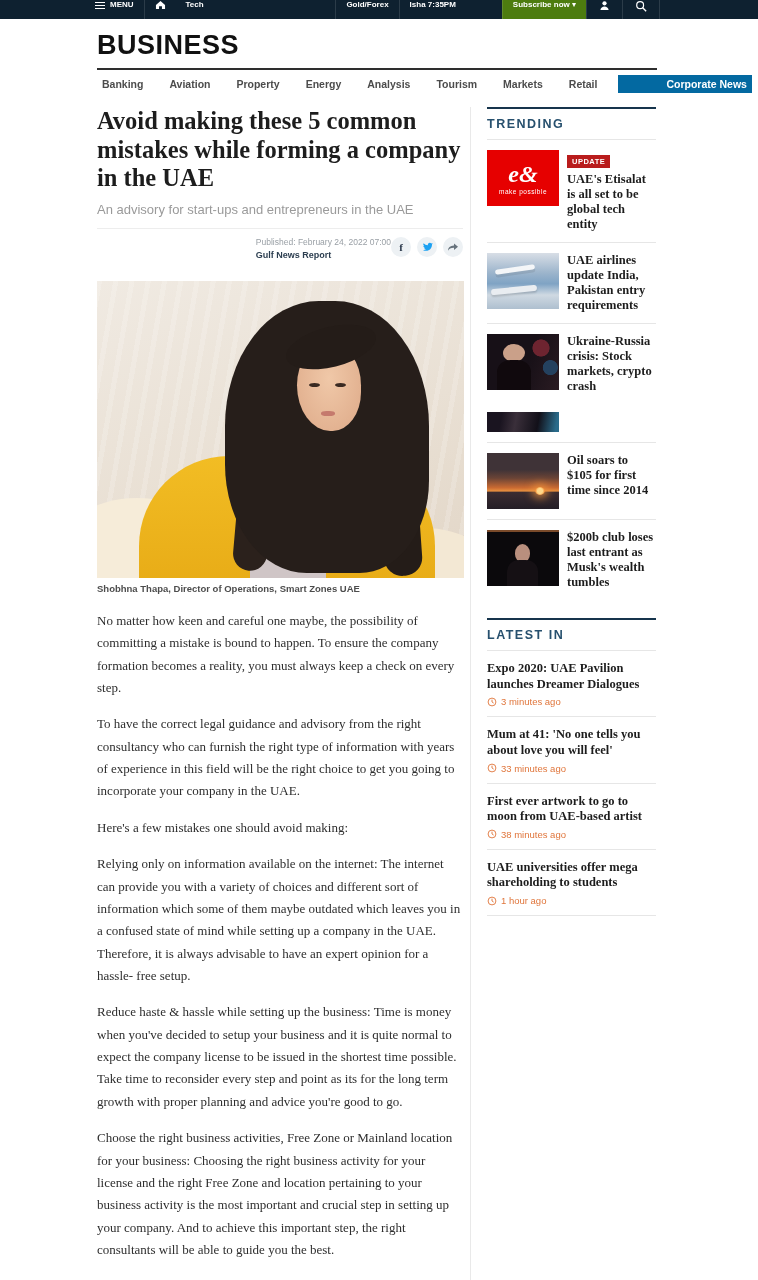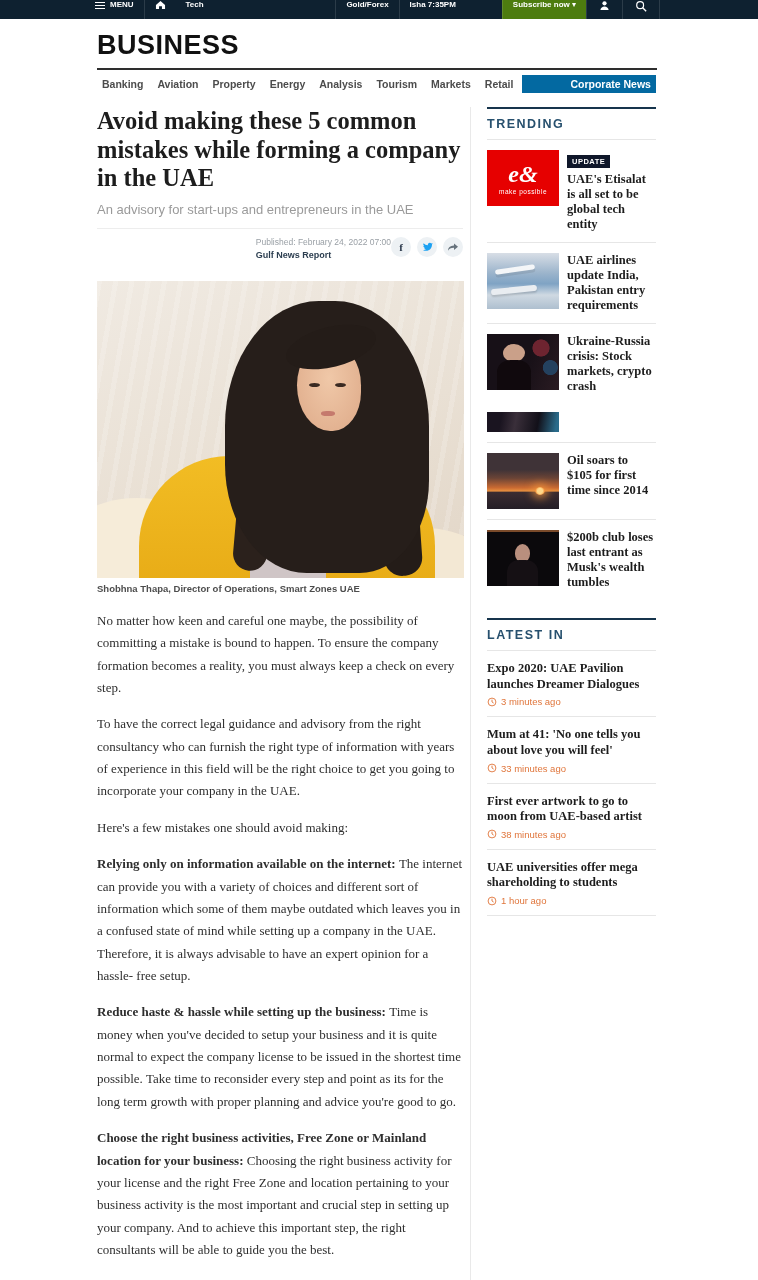--- a/index.html
+++ b/index.html
@@ -14,21 +14,21 @@
   .tb-spacer { flex:1; border-left:none; }
   .burger { display:inline-block; margin-right:5px; }
   .burger span { display:block; width:10px; height:1.5px; background:#fff; margin:1.5px 0; }
   .subscribe { background:#4d7c0f;margin-left:36px; }
   .icon-btn { padding:0 12px; }
 
   
   .container { width:560px; margin-left:97px; }
   .masthead { padding-top:11px; }
   .brand { font-size:27px; font-weight:800; letter-spacing:.5px; color:#111; }
-  .catnav { margin-top:7px; border-top:2px solid #2e2e2e; display:flex; align-items:center; gap:4px; padding-top:5px; }
+  .catnav { margin-top:7px; border-top:2px solid #2e2e2e; display:flex; align-items:center; gap:16px; padding-top:5px; }
   .catnav a { text-decoration:none; color:#4c4c4c; font-size:10.5px; font-weight:bold; padding:3px 5px; white-space:nowrap; }
   .catnav a.active { background:#0369a1; color:#fff;padding-left:48px; }
 
   
   .content { display:flex; margin-top:14px; }
   .article-col { width:374px; padding-right:7px; border-right:1px solid #e9e9e9; }
   .sidebar { width:169px; margin-left:16px; }
   .headline { font-family:"Liberation Serif","DejaVu Serif",serif; font-size:24.5px; line-height:1.17; font-weight:bold; color:#1d1d1d; }
   .subtitle { margin-top:9px; font-size:13px; color:#9a9a9a; padding-bottom:11px; border-bottom:1px solid #ededed; }
   .meta-row { margin-top:8px; display:flex; justify-content:flex-end; align-items:flex-start; }
@@ -55,29 +55,29 @@
   .ph-face { position:absolute; left:200px; top:62px; width:64px; height:88px; background:radial-gradient(ellipse at 50% 40%, #f0c8a8 0%, #e2b190 75%); border-radius:50% 50% 46% 54%; }
   .ph-fringe { position:absolute; left:188px; top:46px; width:92px; height:40px; background:#241c18; border-radius:50%; transform:rotate(-14deg); }
   .ph-eyeL,.ph-eyeR { position:absolute; top:102px; width:11px; height:4px; background:#3a2a22; border-radius:50%; }
   .ph-eyeL { left:212px; } .ph-eyeR { left:238px; }
   .ph-lips { position:absolute; left:224px; top:130px; width:14px; height:5px; background:#c57a6d; border-radius:40%; }
 
   .caption { margin-top:5px; font-size:9.5px; font-weight:bold; color:#4d4d4d; }
 
   .body-text { margin-top:16px; }
   .body-text p { font-family:"Liberation Serif","DejaVu Serif",serif; font-size:13px; line-height:1.72; color:#2e2e2e; margin-bottom:14px; white-space:pre-line; }
-  .body-text p strong { font-weight:bold; }
+  .body-text p strong { font-weight:normal; }
 
   
   .side-block { margin-bottom:18px; }
   .side-head { border-top:2px solid #16344c; padding-top:8px; font-size:12.5px; letter-spacing:1.5px; color:#27506e; font-weight:bold; padding-bottom:8px; border-bottom:1px solid #e6e6e6; }
   .t-item { display:flex; padding:10px 0; border-bottom:1px solid #e6e6e6; }
   .thumb { width:72px; height:56px; flex:none; margin-right:8px; position:relative; overflow:hidden; }
   .t-body h3 { font-family:"Liberation Serif","DejaVu Serif",serif; font-size:12.5px; line-height:1.2; color:#1d1d1d; }
-  .badge { display:inline-block; background:#0f172a; color:#fff; font-size:7.5px; font-weight:bold; letter-spacing:.5px; padding:2px 5px; margin-bottom:4px; }
+  .badge { display:inline-block; background:#b91c1c; color:#fff; font-size:7.5px; font-weight:bold; letter-spacing:.5px; padding:2px 5px; margin-bottom:4px; }
 
   .thumb-1 { background:#e60000; display:flex; flex-direction:column; align-items:center; justify-content:center; }
   .eand { color:#fff; font-family:"Liberation Serif",serif; font-style:italic; font-weight:bold; font-size:24px; line-height:1; }
   .eand-sub { color:#fff; font-size:6.5px; letter-spacing:.5px; margin-top:2px; font-family:"Liberation Sans",sans-serif; }
   .thumb-2 { background:linear-gradient(#d8dee6 0%,#9db5cc 35%,#7fa3c4 55%,#cfd9e2 75%,#aebfcf 100%); }
   .thumb-2::before { content:""; position:absolute; left:8px; top:14px; width:40px; height:5px; background:#f4f6f8; border-radius:3px; transform:rotate(-8deg); box-shadow:0 3px 0 rgba(0,0,0,.08); }
   .thumb-2::after { content:""; position:absolute; left:4px; top:34px; width:46px; height:6px; background:#e9edf1; border-radius:3px; transform:rotate(-6deg); box-shadow:0 2px 2px rgba(0,0,0,.15); }
   .thumb-3 { background:radial-gradient(circle at 75% 25%, #6e2430 0 12%, transparent 13%),
              radial-gradient(circle at 88% 60%, #24415f 0 10%, transparent 11%),
              linear-gradient(110deg,#171017 55%,#2a1b22 100%); }

